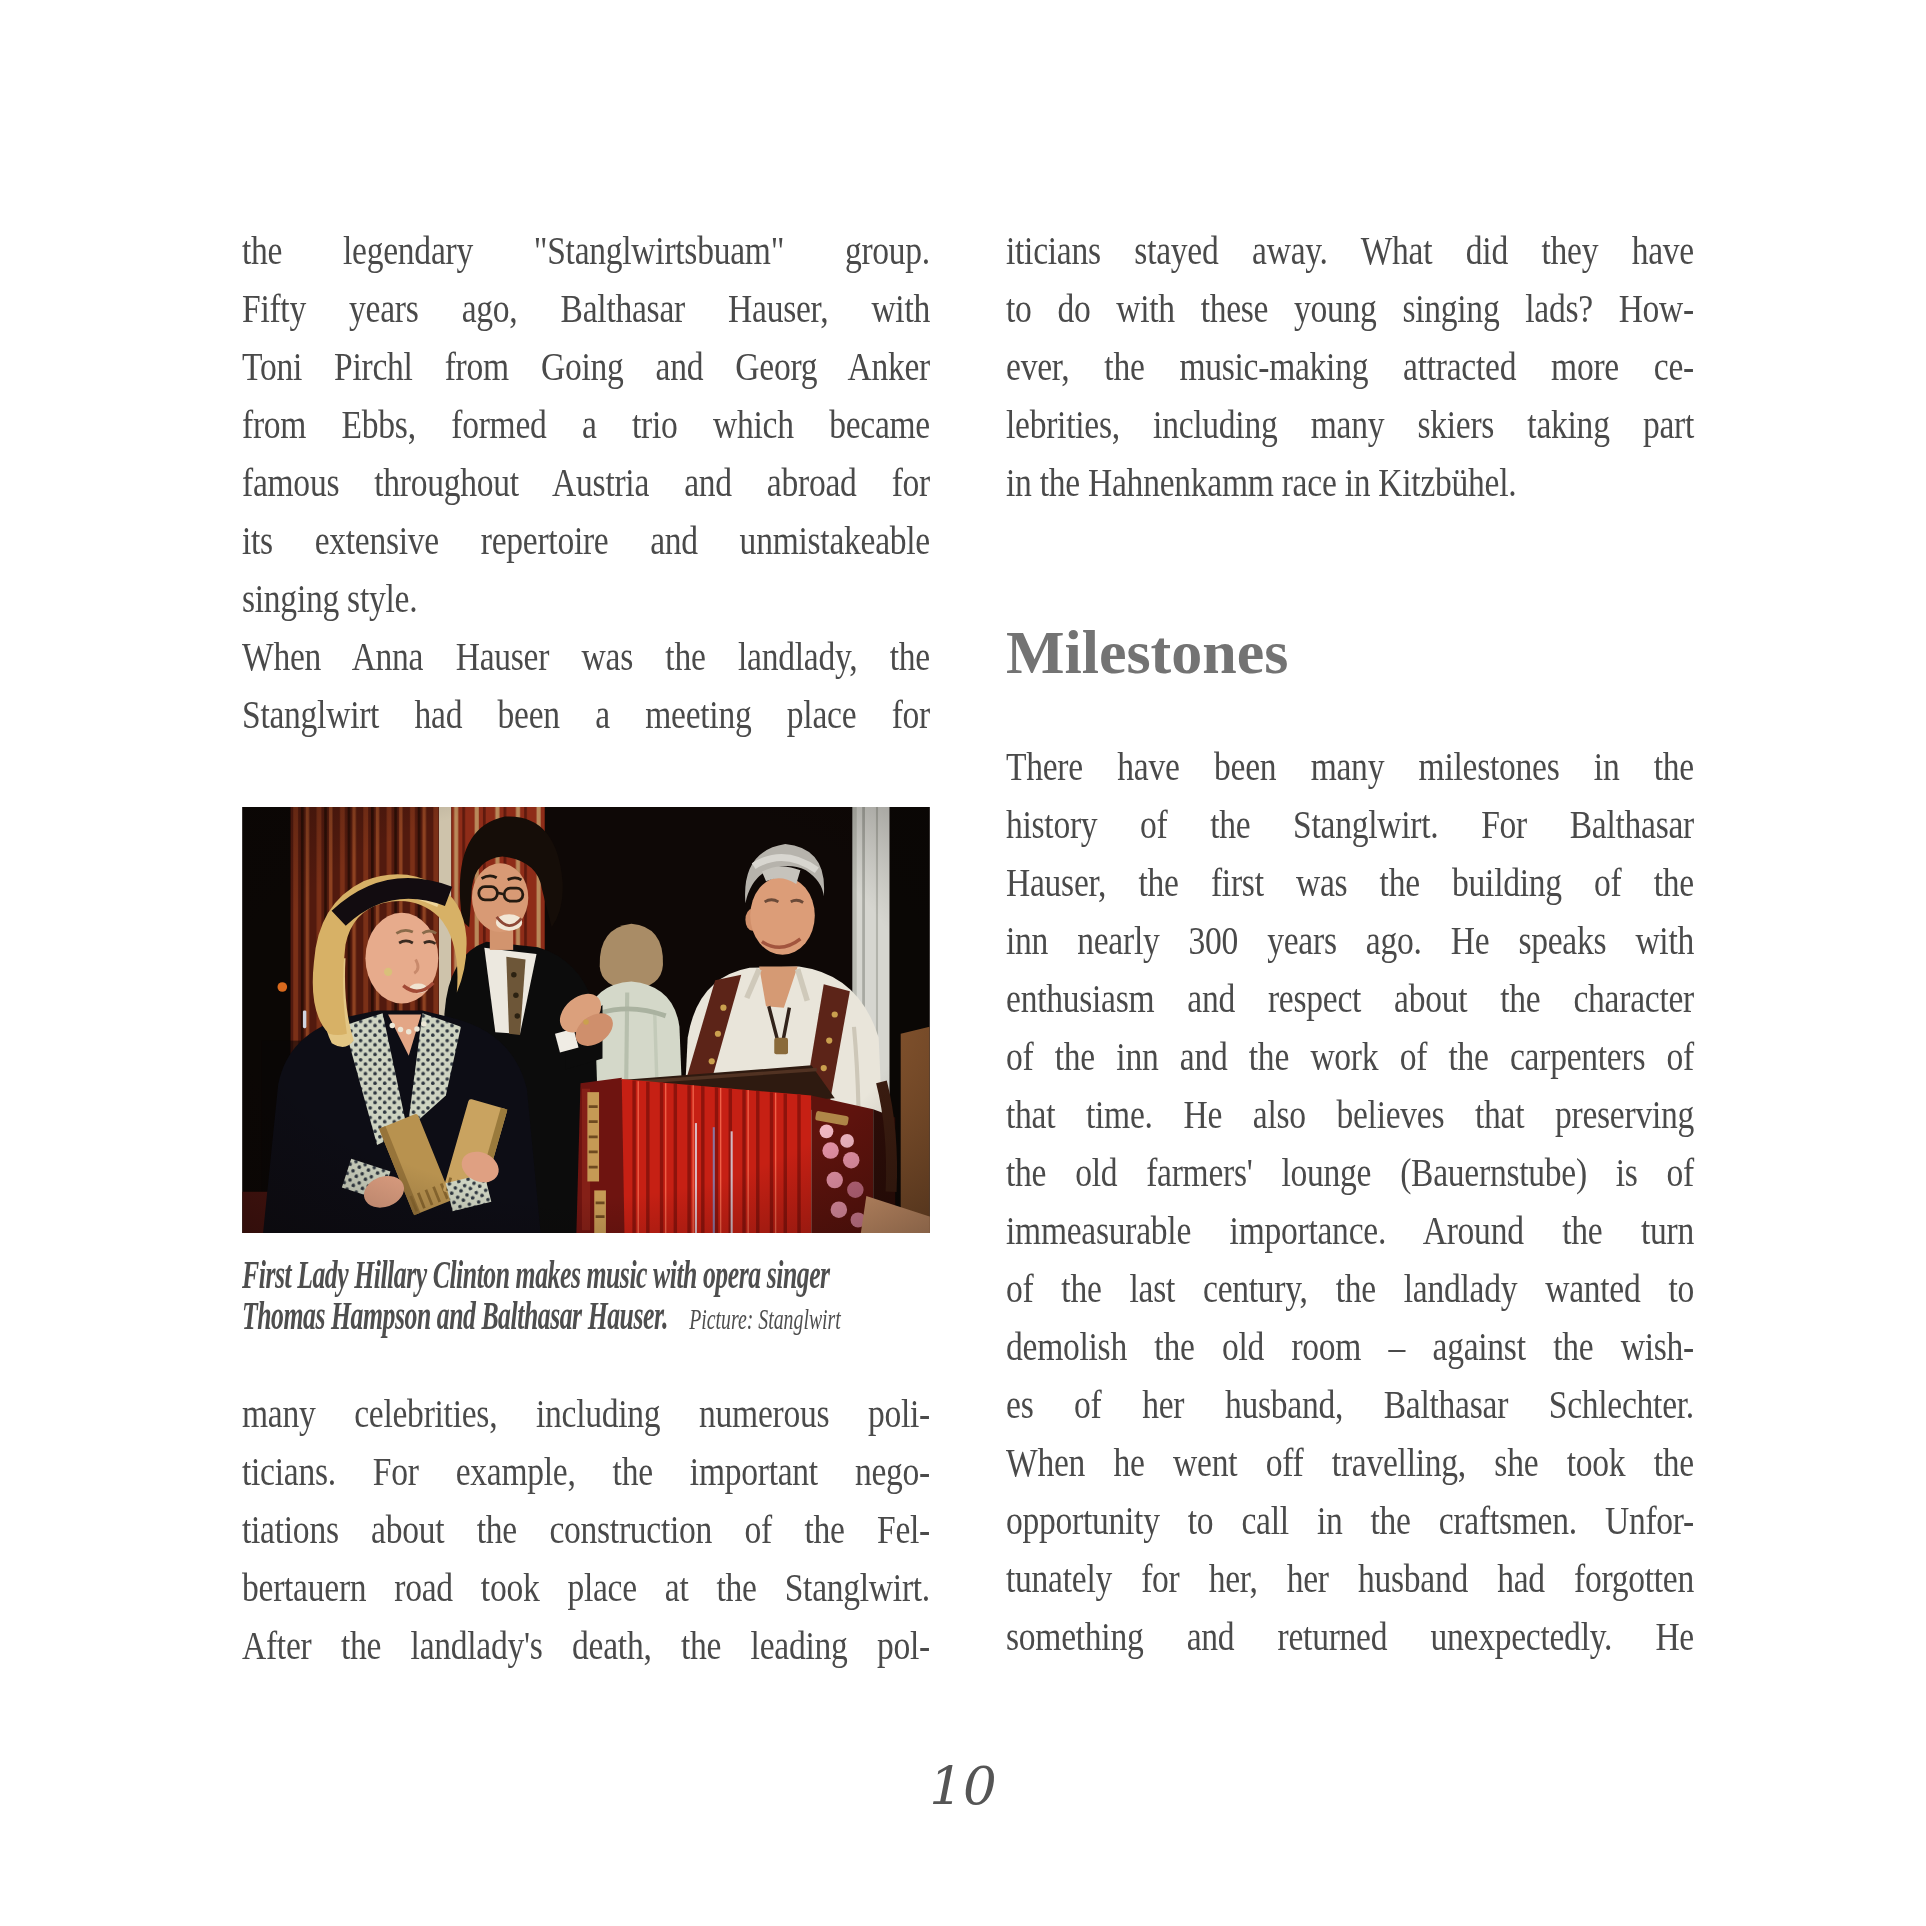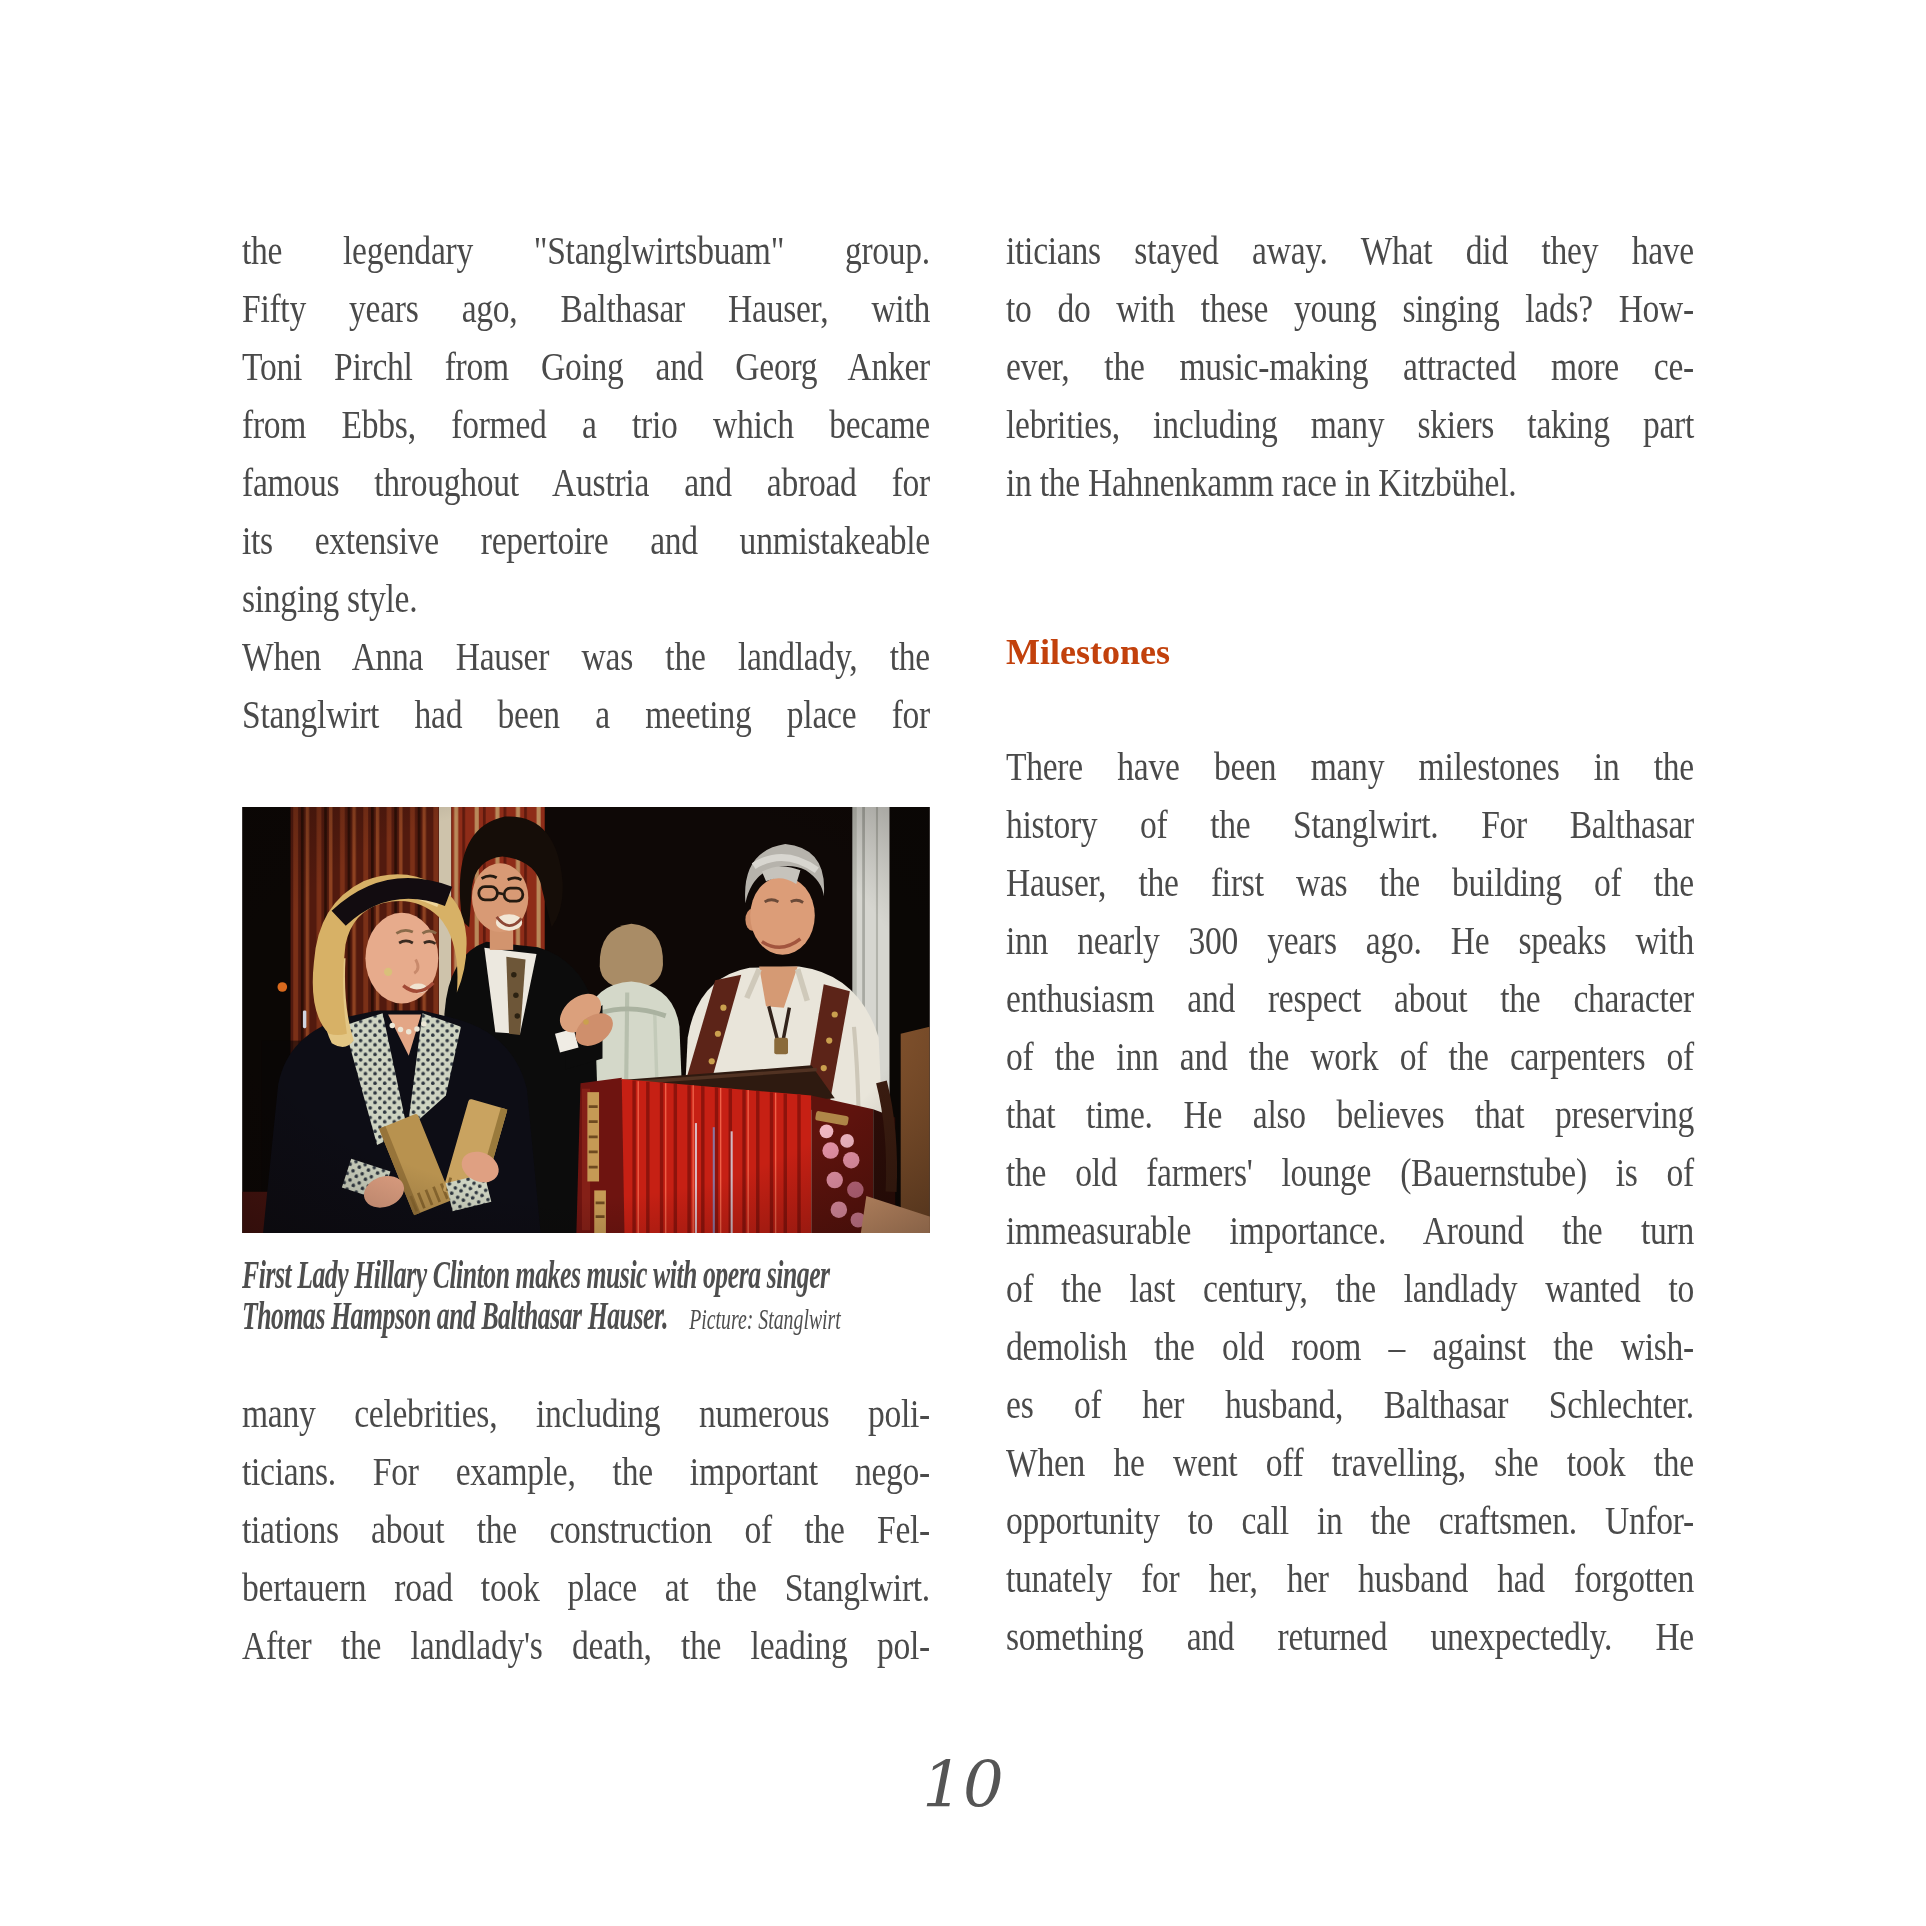--- a/index.html
+++ b/index.html
@@ -10,24 +10,24 @@
   .line{text-align:justify;text-align-last:justify;text-justify:inter-word;white-space:nowrap;}
   .line.no-just{text-align-last:left;}
   .para{margin:0;padding:0;}
   .photo-wrap{position:absolute;left:242px;top:807px;width:688px;height:426px;}
   .photo-wrap svg{display:block;width:688px;height:426px;}
   .caption{position:absolute;left:242px;top:1254px;width:1042px;transform:scaleX(0.66);
            transform-origin:0 0;color:#4e4e4e;}
   .cap-line{font-size:39px;line-height:41px;font-weight:700;font-style:italic;
             letter-spacing:-0.7px;white-space:nowrap;}
   .cap-credit{font-size:30px;font-weight:400;letter-spacing:0;margin-left:32px;}
-  .milestones{position:absolute;left:1006px;top:625px;font-size:36px;line-height:55px;
-              font-weight:700;color:#c2410c;letter-spacing:0;}
+  .milestones{position:absolute;left:1006px;top:625px;font-size:62px;line-height:55px;
+              font-weight:700;color:#737373;letter-spacing:0;}
   .pageno{position:absolute;left:0;top:1758px;width:1926px;text-align:center;
-          font-size:64px;line-height:55px;font-style:italic;color:#555555;
+          font-size:53px;line-height:55px;font-style:italic;color:#555555;
           font-family:"DejaVu Serif","Liberation Serif",serif;}
 </style>
 </head>
 <body>
 
 <div class="page">
 
   <div class="col" style="left:242px;top:222px;">
     <div class="para">
 

